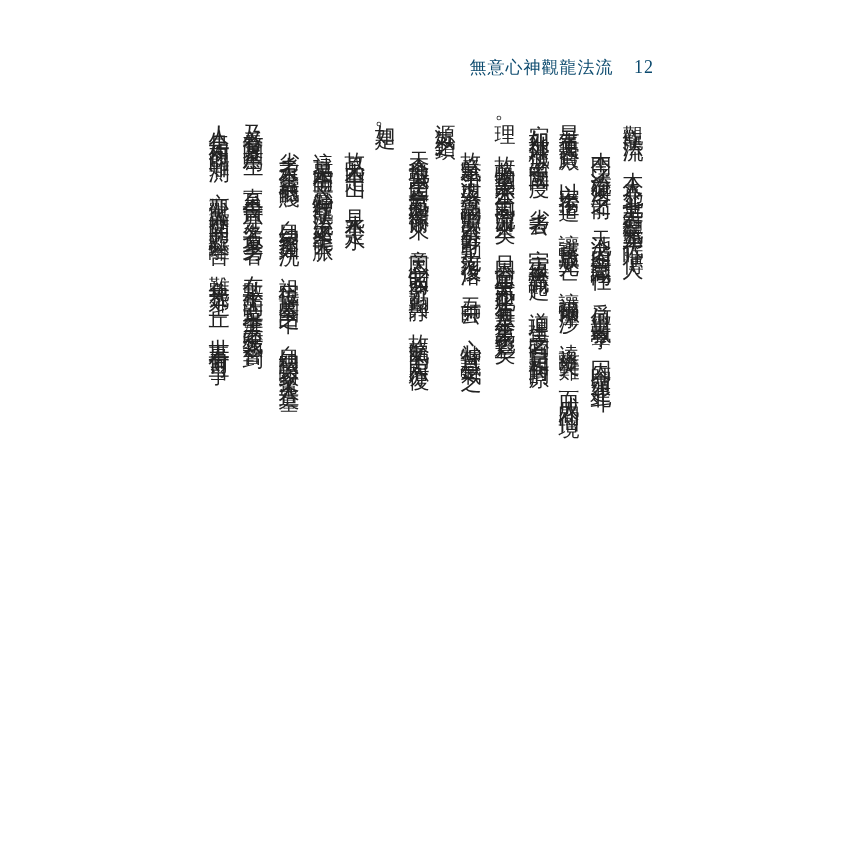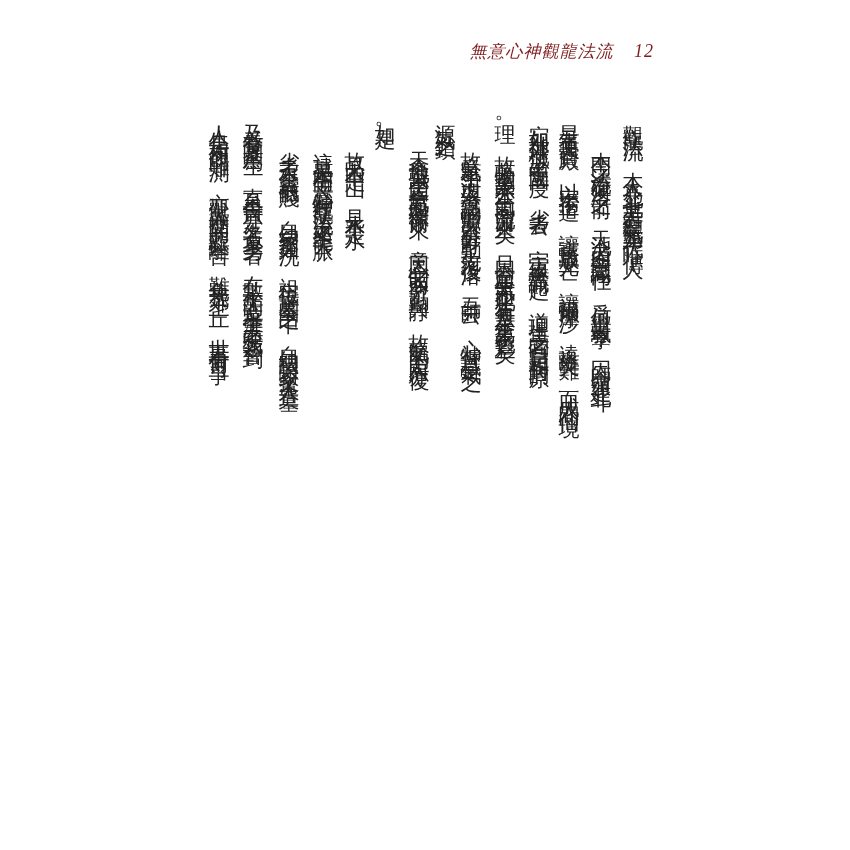--- a/index.html
+++ b/index.html
@@ -16,27 +16,26 @@
       color: #1a1a1a;
     }
     .page {
       position: absolute;
       left: 0; top: 0;
       width: 850px; height: 850px;
       background: #ffffff;
     }
     .running-header {
       position: absolute;
-      top: 40px;
+      top: 56px;
       right: 196px;
       font-size: 17px;
-      color: #7f1d1d;
+      color: #0c4a6e;
       letter-spacing: 1px;
       white-space: nowrap;
-      font-style: italic;
     }
     .running-header .page-number {
       margin-left: 14px;
       font-family: "Liberation Serif", serif;
       font-size: 18px;
     }
     .text-body {
       position: absolute;
       top: 108px;
       left: 0;

